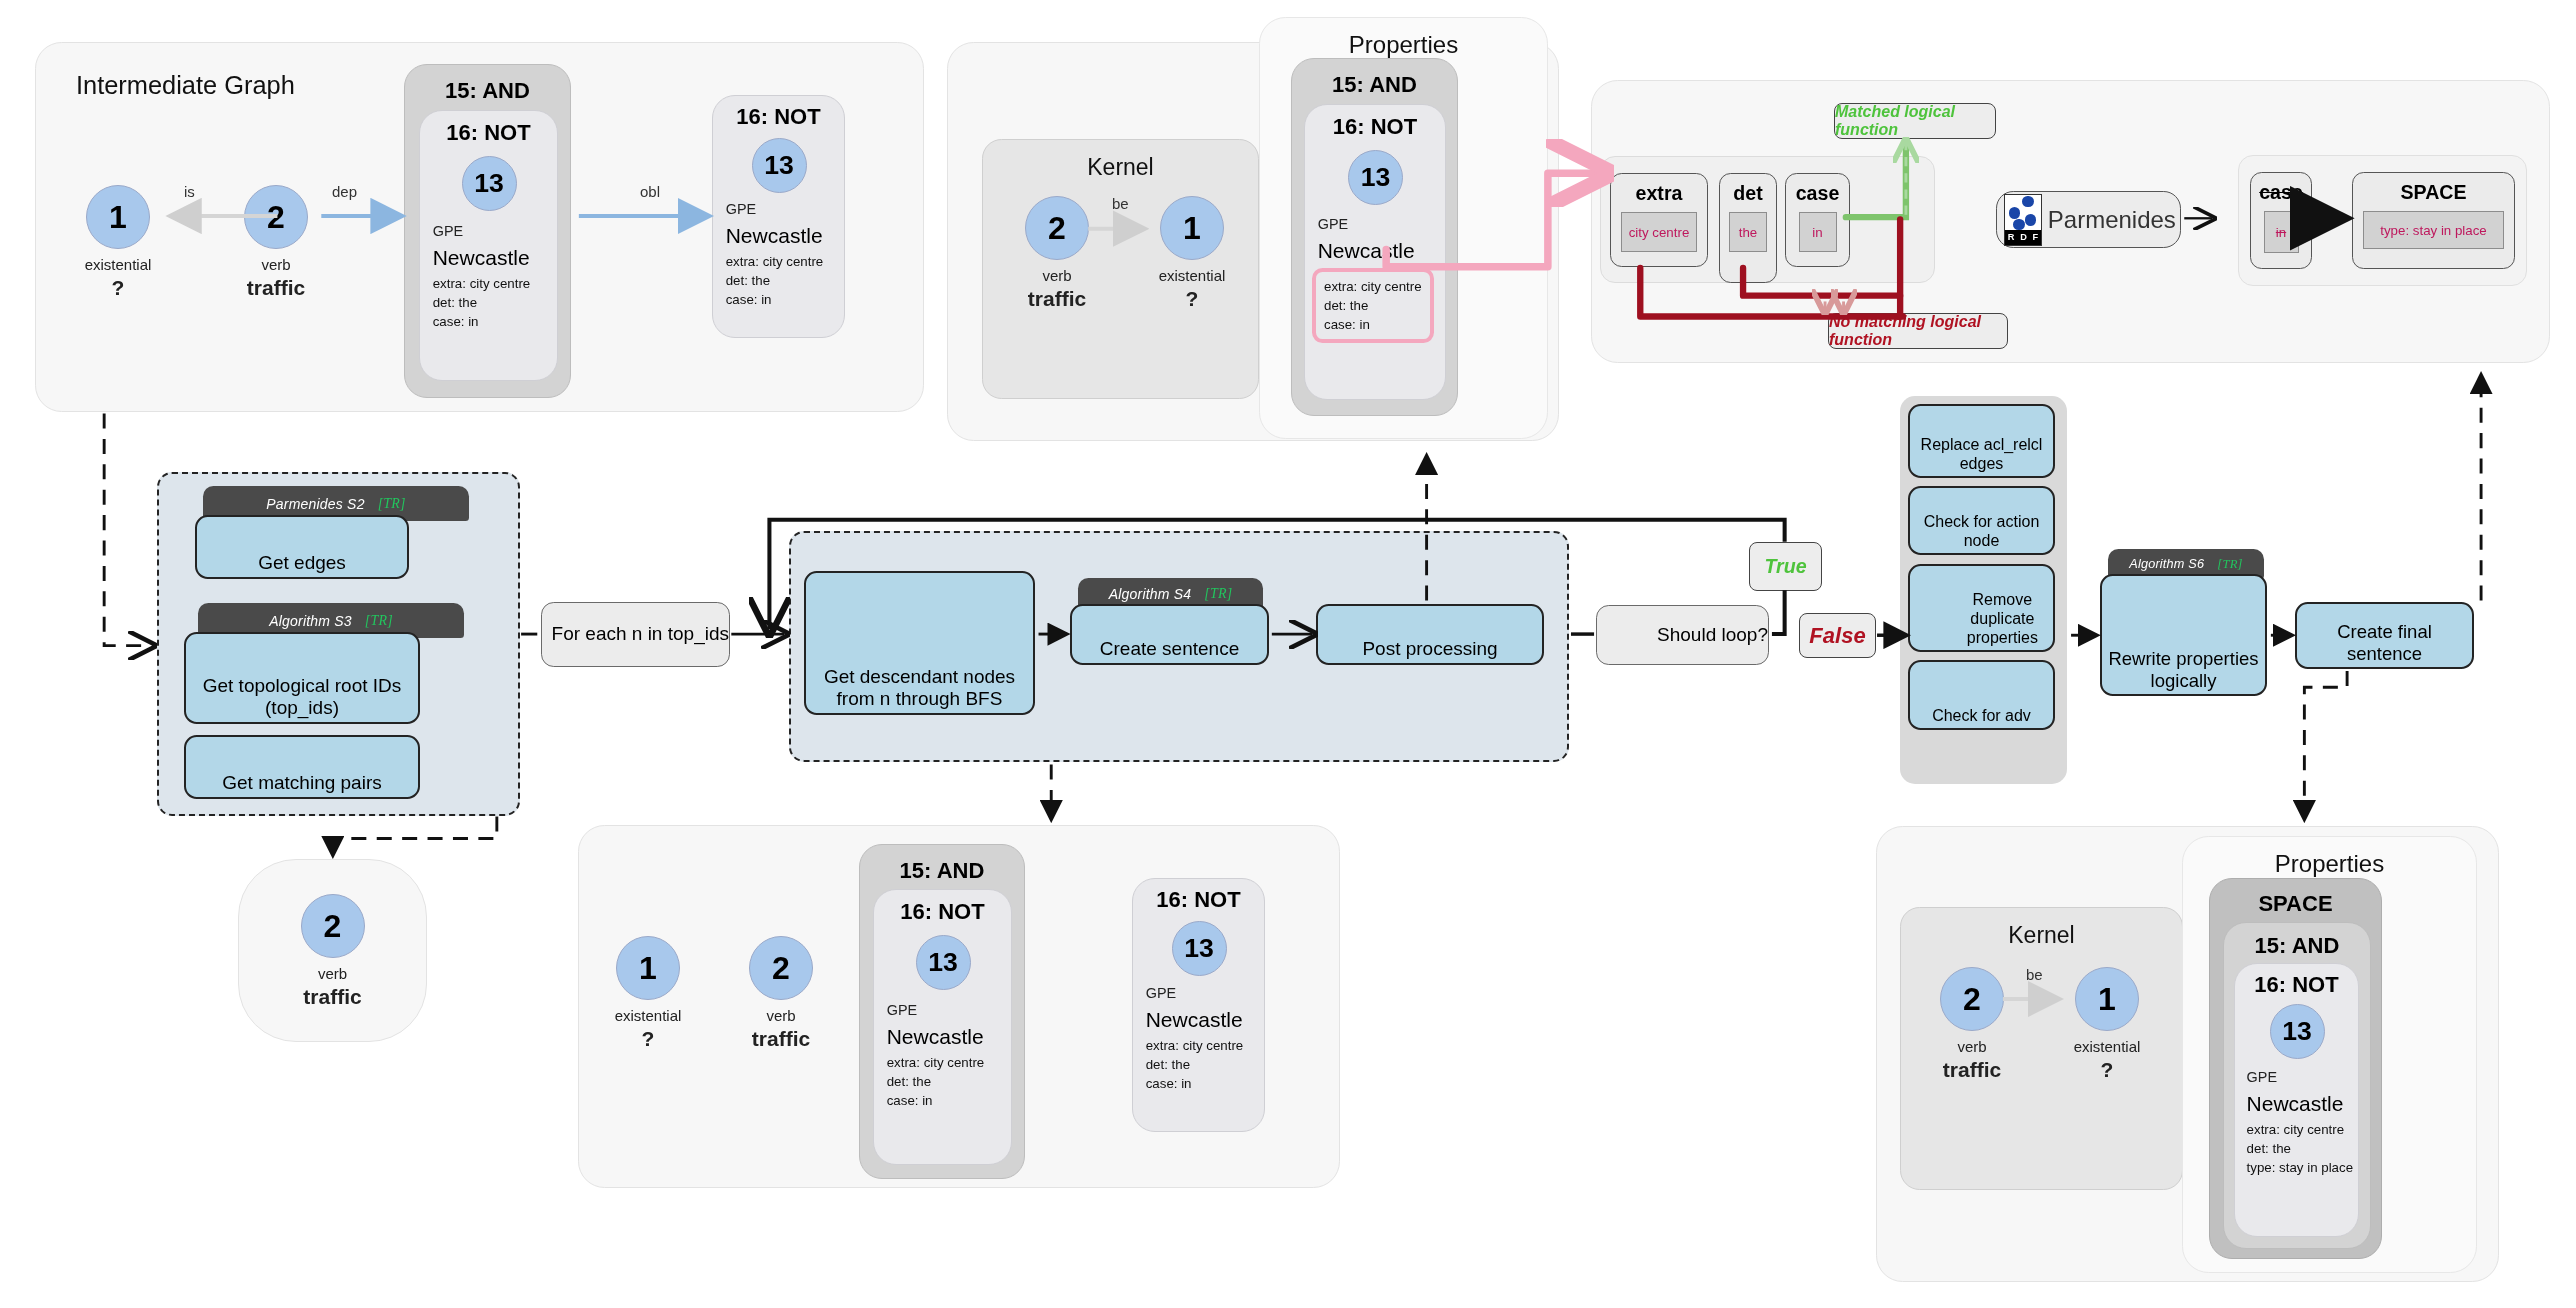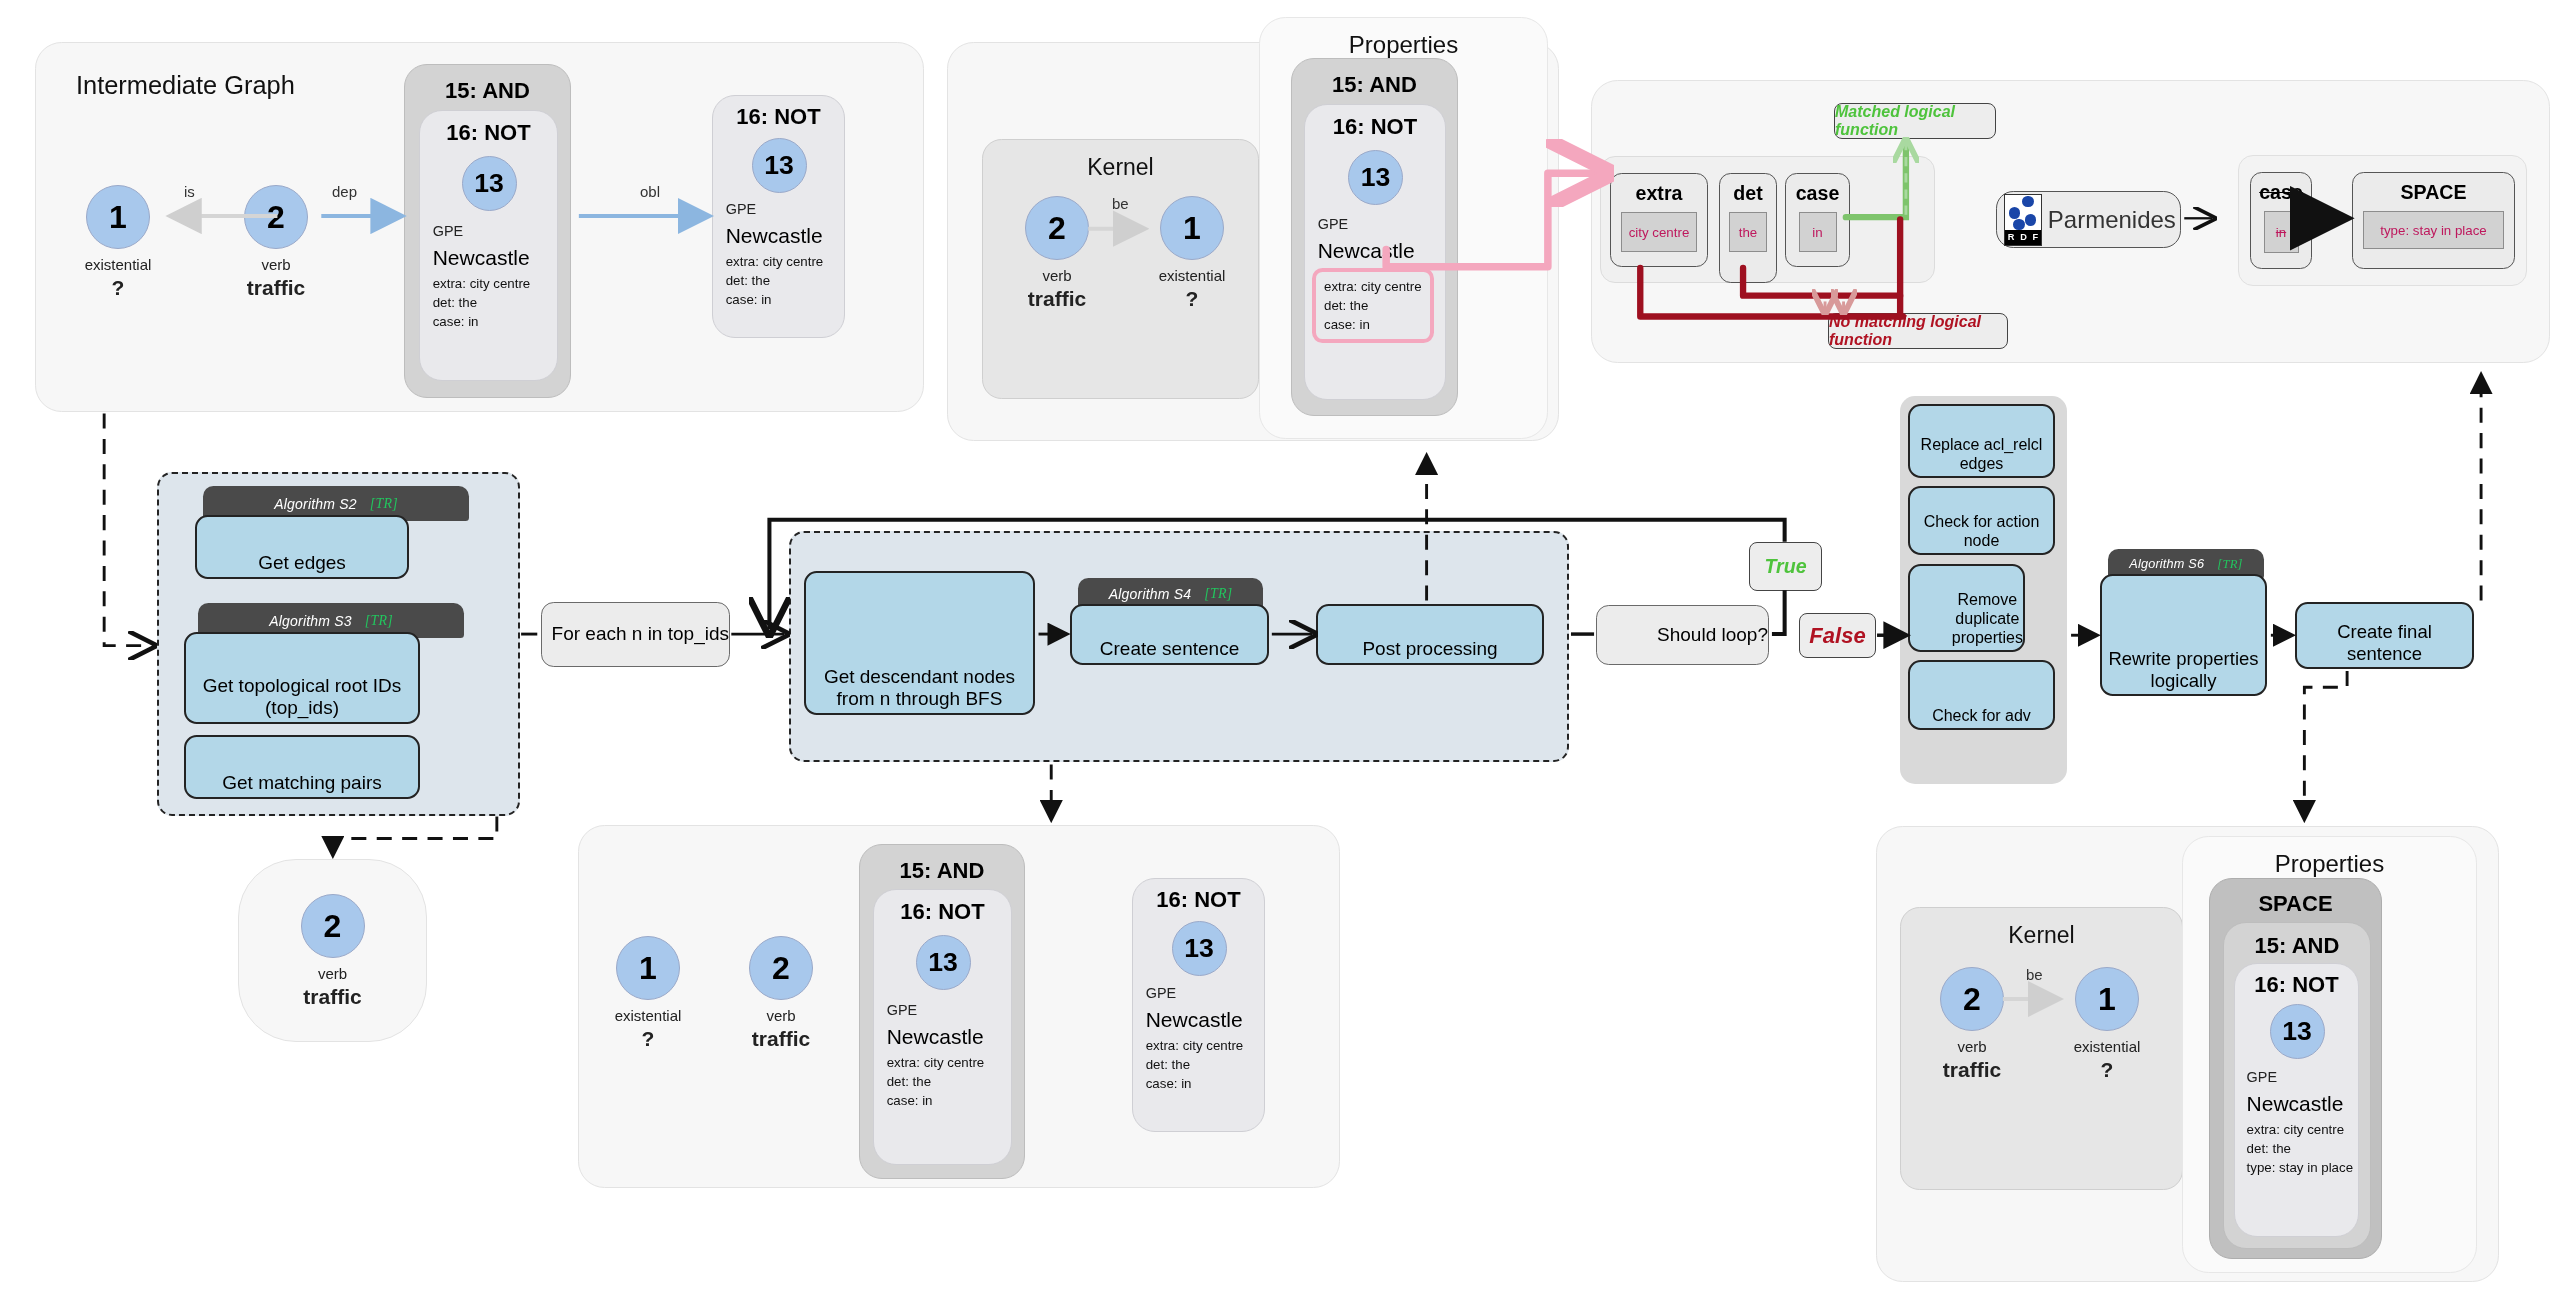--- a/index.html
+++ b/index.html
@@ -213,21 +213,21 @@
     <div class="val strike" style="width:33px;height:40px;">in</div>
   </div>
   <div class="slot" style="left:2352px;top:172px;width:163px;height:97px;">
     <div class="hd">SPACE</div>
     <div class="val" style="width:139px;height:36px;">type: stay in place</div>
   </div>
 
   <div class="dashgroup" style="left:157px;top:472px;width:363px;height:344px;"></div>
 
   <div class="algtag" style="left:203px;top:486px;width:266px;height:35px;">
-    <span>Algorithm S2</span>
+    <span>Parmenides S2</span>
     <span class="tr">[TR]</span>
   </div>
   <div class="pbox" style="left:195px;top:515px;width:214px;height:64px;">
     <span>Get edges</span>
   </div>
 
   <div class="algtag" style="left:198px;top:603px;width:266px;height:35px;">
     <span>Algorithm S3</span>
     <span class="tr">[TR]</span>
   </div>
@@ -281,21 +281,21 @@
   </div>
 
   <div class="grpgrey" style="left:1900px;top:396px;width:167px;height:388px;"></div>
 
   <div class="pbox" style="left:1908px;top:404px;width:147px;height:74px;font-size:16px;">
     <span>Replace acl_relcl edges</span>
   </div>
   <div class="pbox" style="left:1908px;top:486px;width:147px;height:69px;font-size:16px;">
     <span>Check for action node</span>
   </div>
-  <div class="pbox" style="left:1908px;top:564px;width:117px;height:88px;font-size:16px;padding-left:44px;">
+  <div class="pbox" style="left:1908px;top:564px;width:147px;height:88px;font-size:16px;padding-left:44px;">
     <span>Remove duplicate properties</span>
   </div>
   <div class="pbox" style="left:1908px;top:660px;width:147px;height:70px;font-size:16px;">
     <span>Check for adv</span>
   </div>
 
   <div class="algtag" style="left:2108px;top:549px;width:156px;height:30px;font-size:12.7px;">
     <span>Algorithm S6</span>
     <span class="tr">[TR]</span>
   </div>

